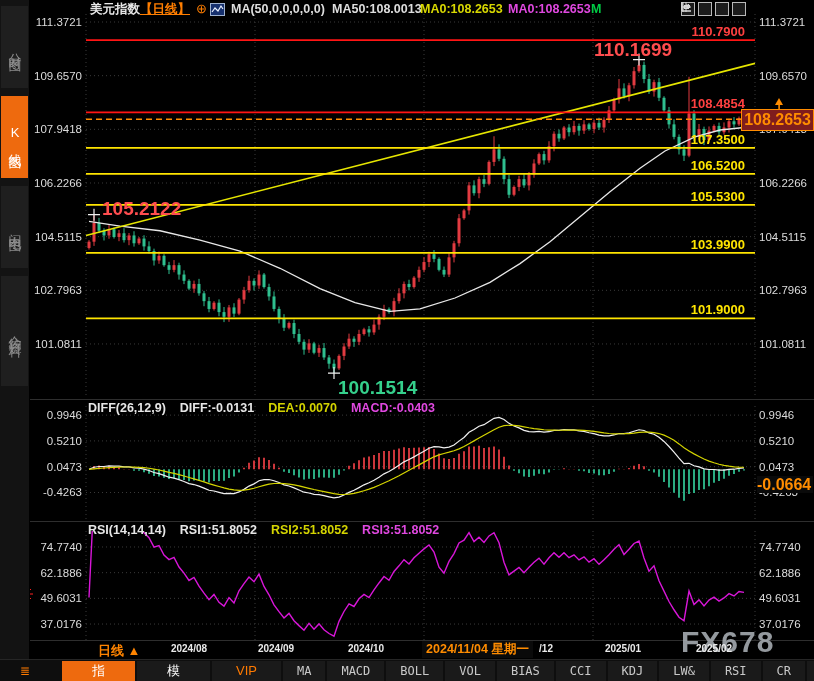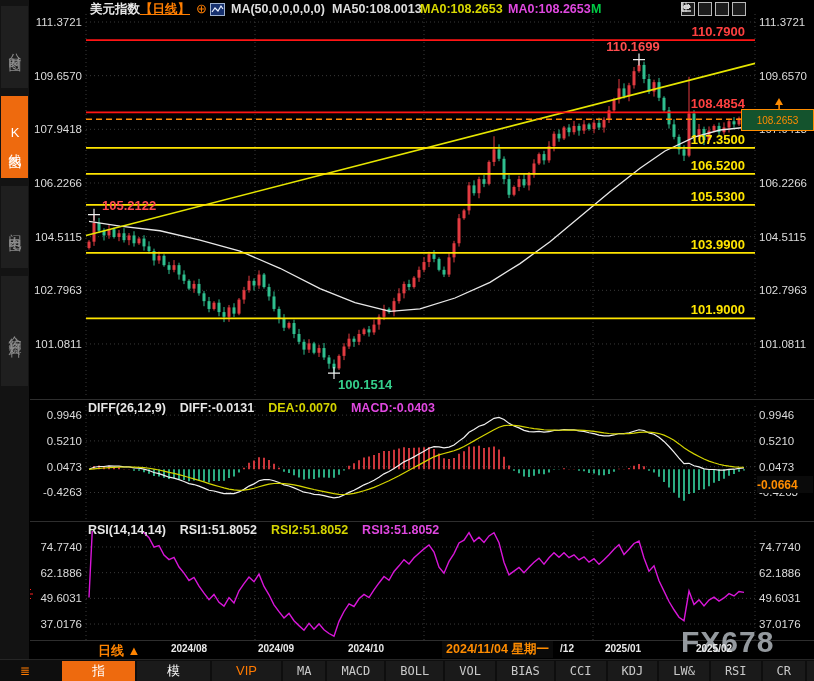--- a/index.html
+++ b/index.html
@@ -14,29 +14,29 @@
   
   .tb{position:absolute;top:2px;height:15px;line-height:15px;font-size:12.5px;font-weight:bold;white-space:nowrap;z-index:7;}
   .btnrow{position:absolute;left:681px;top:2px;display:flex;gap:3px;z-index:9;}
   .tbbtn{width:14px;height:14px;background:#1c1c1c;border:1px solid #b9b9b9;box-sizing:border-box;
     display:flex;align-items:center;justify-content:center;cursor:pointer;}
   
   .tick{position:absolute;font-size:11.5px;color:#dcdcdc;transform:translateY(-50%);z-index:4;}
   .tick.l{left:30px;width:52px;text-align:right;}
   .tick.r{left:759px;}
   .lvl{position:absolute;right:69px;font-size:13px;font-weight:bold;z-index:5;text-align:center;}
-  .ann{position:absolute;font-size:13px;font-weight:bold;z-index:5;}
+  .ann{position:absolute;font-size:19px;font-weight:bold;z-index:5;}
   
   .phead{position:absolute;left:88px;font-size:12.5px;font-weight:bold;white-space:nowrap;z-index:6;}
   .phead span{margin-right:14px;}
   
-  .pricebox{position:absolute;left:741px;top:109px;width:71px;height:20px;background:#14532d;border:1.5px solid #ff8c00;
-    color:#ff8c00;font-size:10px;font-weight:normal;display:flex;align-items:center;justify-content:center;z-index:6;}
+  .pricebox{position:absolute;left:741px;top:109px;width:71px;height:20px;background:#7f1d1d;border:1.5px solid #ff8c00;
+    color:#ff8c00;font-size:16px;font-weight:bold;display:flex;align-items:center;justify-content:center;z-index:6;}
   .macdbox{position:absolute;left:757px;top:476px;width:56px;height:17px;background:#0a0a0a;color:#ff8c00;
-    font-size:12px;font-weight:bold;display:flex;align-items:center;z-index:6;}
+    font-size:16px;font-weight:bold;display:flex;align-items:center;z-index:6;}
   
   .xlab{position:absolute;top:643px;font-size:10px;font-weight:bold;color:#eaeaea;transform:translateX(-50%);white-space:nowrap;z-index:5;}
   #xtip{position:absolute;top:641px;height:17px;background:#0a0a0a;color:#ff8c00;font-size:12.5px;font-weight:bold;
     display:flex;align-items:center;justify-content:center;z-index:6;white-space:nowrap;}
   #period{position:absolute;left:98px;top:642px;color:#ff8400;font-size:13px;font-weight:bold;z-index:6;cursor:pointer;}
   
   #toolbar{position:absolute;left:0;top:659px;width:814px;height:22px;background:#0e0e0e;border-top:1px solid #262626;z-index:9;}
   #tabs{position:absolute;left:62px;top:1px;display:flex;gap:2px;}
   .tab{height:20px;line-height:20px;text-align:center;background:#1a1a1a;color:#c9c9c9;font-size:13px;cursor:pointer;padding:0 14px;}
   .tab.primary{background:#ee6a0e;color:#fff;padding:0 30px;}
@@ -618,40 +618,40 @@
       <div class="tick r" style="top: 546.974px;">74.7740</div>
       <div class="tick l" style="top: 572.664px;">62.1886</div>
       <div class="tick r" style="top: 572.664px;">62.1886</div>
       <div class="tick l" style="top: 598.353px;">49.6031</div>
       <div class="tick r" style="top: 598.353px;">49.6031</div>
       <div class="tick l" style="top: 624.043px;">37.0176</div>
       <div class="tick r" style="top: 624.043px;">37.0176</div>
       <div class="xlab" style="left: 189px;">2024/08</div>
       <div class="xlab" style="left: 276px;">2024/09</div>
       <div class="xlab" style="left: 366px;">2024/10</div>
-      <div class="xlab" style="left: 567px; text-align: center;">/12</div>
+      <div class="xlab" style="left: 546px; text-align: center;">/12</div>
       <div class="xlab" style="left: 623px;">2025/01</div>
       <div class="xlab" style="left: 714px;">2025/02</div>
     </div>
 
   <div class="phead" style="top:401px;">
     <span style="color:#e6e6e6;">DIFF(26,12,9)</span><span style="color:#e6e6e6;">DIFF:-0.0131</span><span style="color:#d4d400;">DEA:0.0070</span><span style="color:#e048e0;">MACD:-0.0403</span>
   </div>
   <div class="phead" style="top:523px;">
     <span style="color:#e6e6e6;">RSI(14,14,14)</span><span style="color:#e6e6e6;">RSI1:51.8052</span><span style="color:#d4d400;">RSI2:51.8052</span><span style="color:#e048e0;">RSI3:51.8052</span>
   </div>
 
   <div class="pricebox">108.2653</div>
   <svg style="left:772px;top:97px;z-index:6;" width="16" height="14">
     <polygon points="3,8 11,8 7,1" fill="#ff8c00"></polygon>
       <rect x="6.3" y="8" width="1.6" height="5" fill="#ff8c00"></rect>
   </svg>
   <div class="macdbox">-0.0664</div>
 
-  <div id="xtip" style="left: 442px; width: 111px; text-align: center;">2024/11/04 星期一</div>
+  <div id="xtip" style="left: 422px; width: 111px; text-align: center;">2024/11/04 星期一</div>
   <div id="period">日线 ▲</div>
 
   <svg style="left:18px;top:586px;z-index:6;" width="16" height="16">
     <circle cx="8" cy="8" r="2.4" fill="#ff2020"></circle>
     <g stroke="#ff2020" stroke-width="1">
       <line x1="8" y1="1" x2="8" y2="4"></line>
         <line x1="8" y1="12" x2="8" y2="15"></line>
       <line x1="1" y1="8" x2="4" y2="8"></line>
         <line x1="12" y1="8" x2="15" y2="8"></line>
       <line x1="3" y1="3" x2="5" y2="5"></line>

